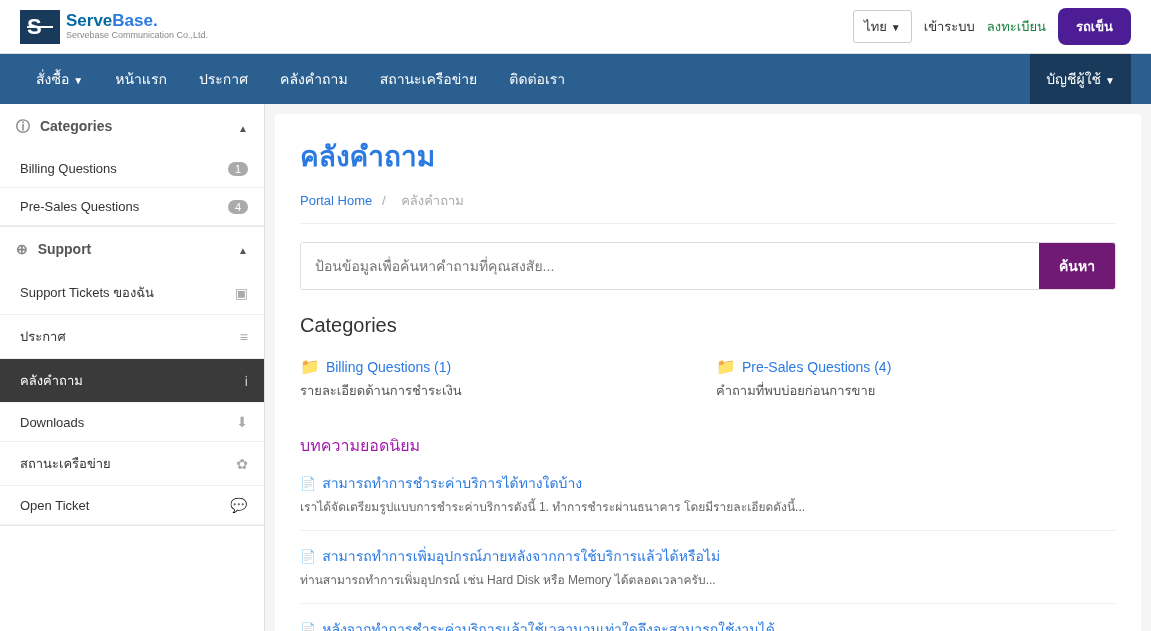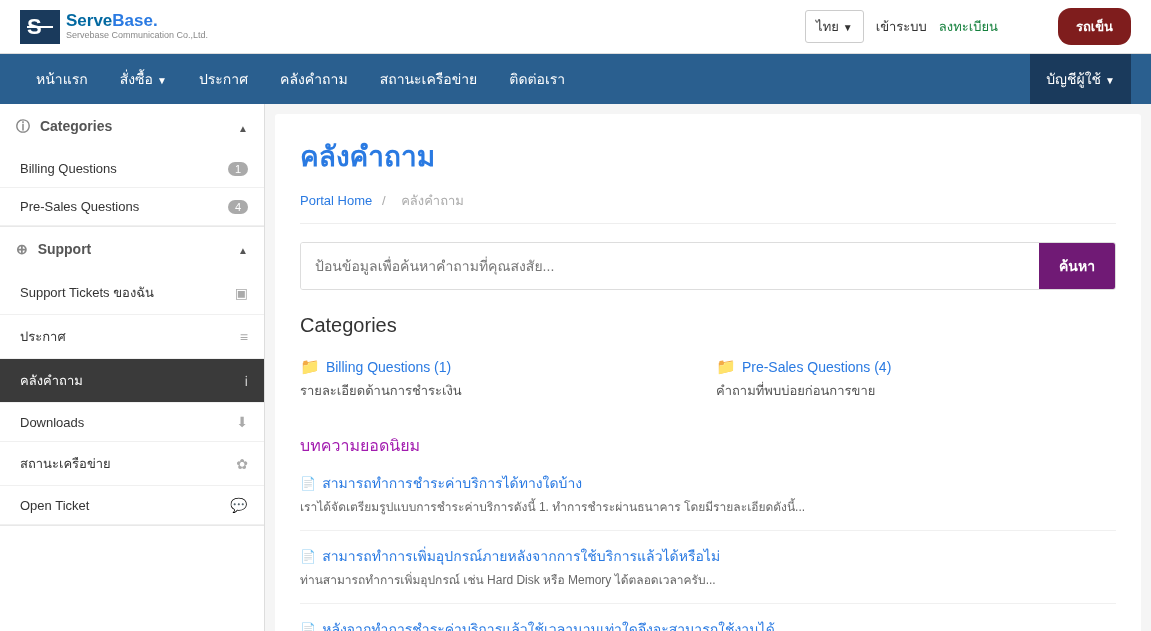--- a/index.html
+++ b/index.html
@@ -20,22 +20,22 @@
       border-radius: 3px; cursor: pointer; display: flex; align-items: center; gap: 4px;
       font-size: 13px; color: #333;
     }
     .login-btn {
       background: none; border: none; cursor: pointer; font-size: 13px; color: #333;
     }
     .register-btn {
       background: none; border: none; cursor: pointer; font-size: 13px; color: #15803d;
     }
     .join-btn {
-      background: #7f1d1d; color: white; border: none; padding: 8px 18px;
-      border-radius: 13px; cursor: pointer; font-size: 13px; font-weight: bold; margin-left: 48px;
+      background: #4c1d95; color: white; border: none; padding: 8px 18px;
+      border-radius: 8px; cursor: pointer; font-size: 13px; font-weight: bold;
     }
 
     
     .nav-bar {
       background: #2a5f8f;
       padding: 0 20px;
       display: flex;
       align-items: center;
       justify-content: space-between;
     }
@@ -196,25 +196,25 @@
       <span class="chevron-down"></span>
     </button>
     <button class="login-btn">เข้าระบบ</button>
     <button class="register-btn">ลงทะเบียน</button>
     <button class="join-btn">รถเข็น</button>
   </div>
 </div>
 
 <nav class="nav-bar">
   <div class="nav-left">
-    <a class="nav-item">หน้าแรก</a>
     <a class="nav-item">
       <span>สั่งซื้อ</span>
       <span class="chevron-down"></span>
     </a>
+    <a class="nav-item">หน้าแรก</a>
     <a class="nav-item">ประกาศ</a>
     <a class="nav-item">คลังคำถาม</a>
     <a class="nav-item">สถานะเครือข่าย</a>
     <a class="nav-item">ติดต่อเรา</a>
   </div>
   <div class="nav-right">
     <a class="nav-item">
       <span>บัญชีผู้ใช้</span>
       <span class="chevron-down"></span>
     </a>

